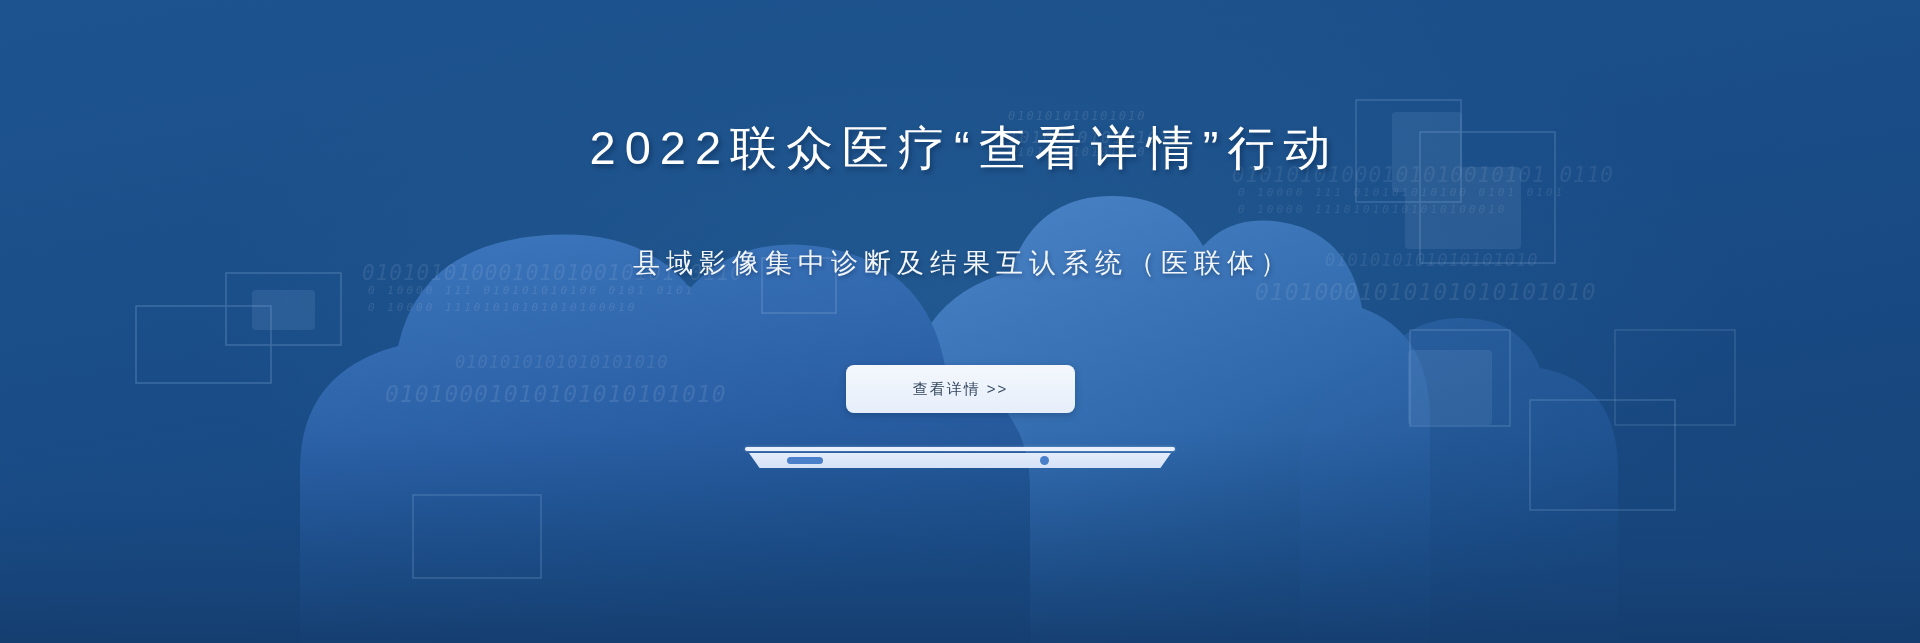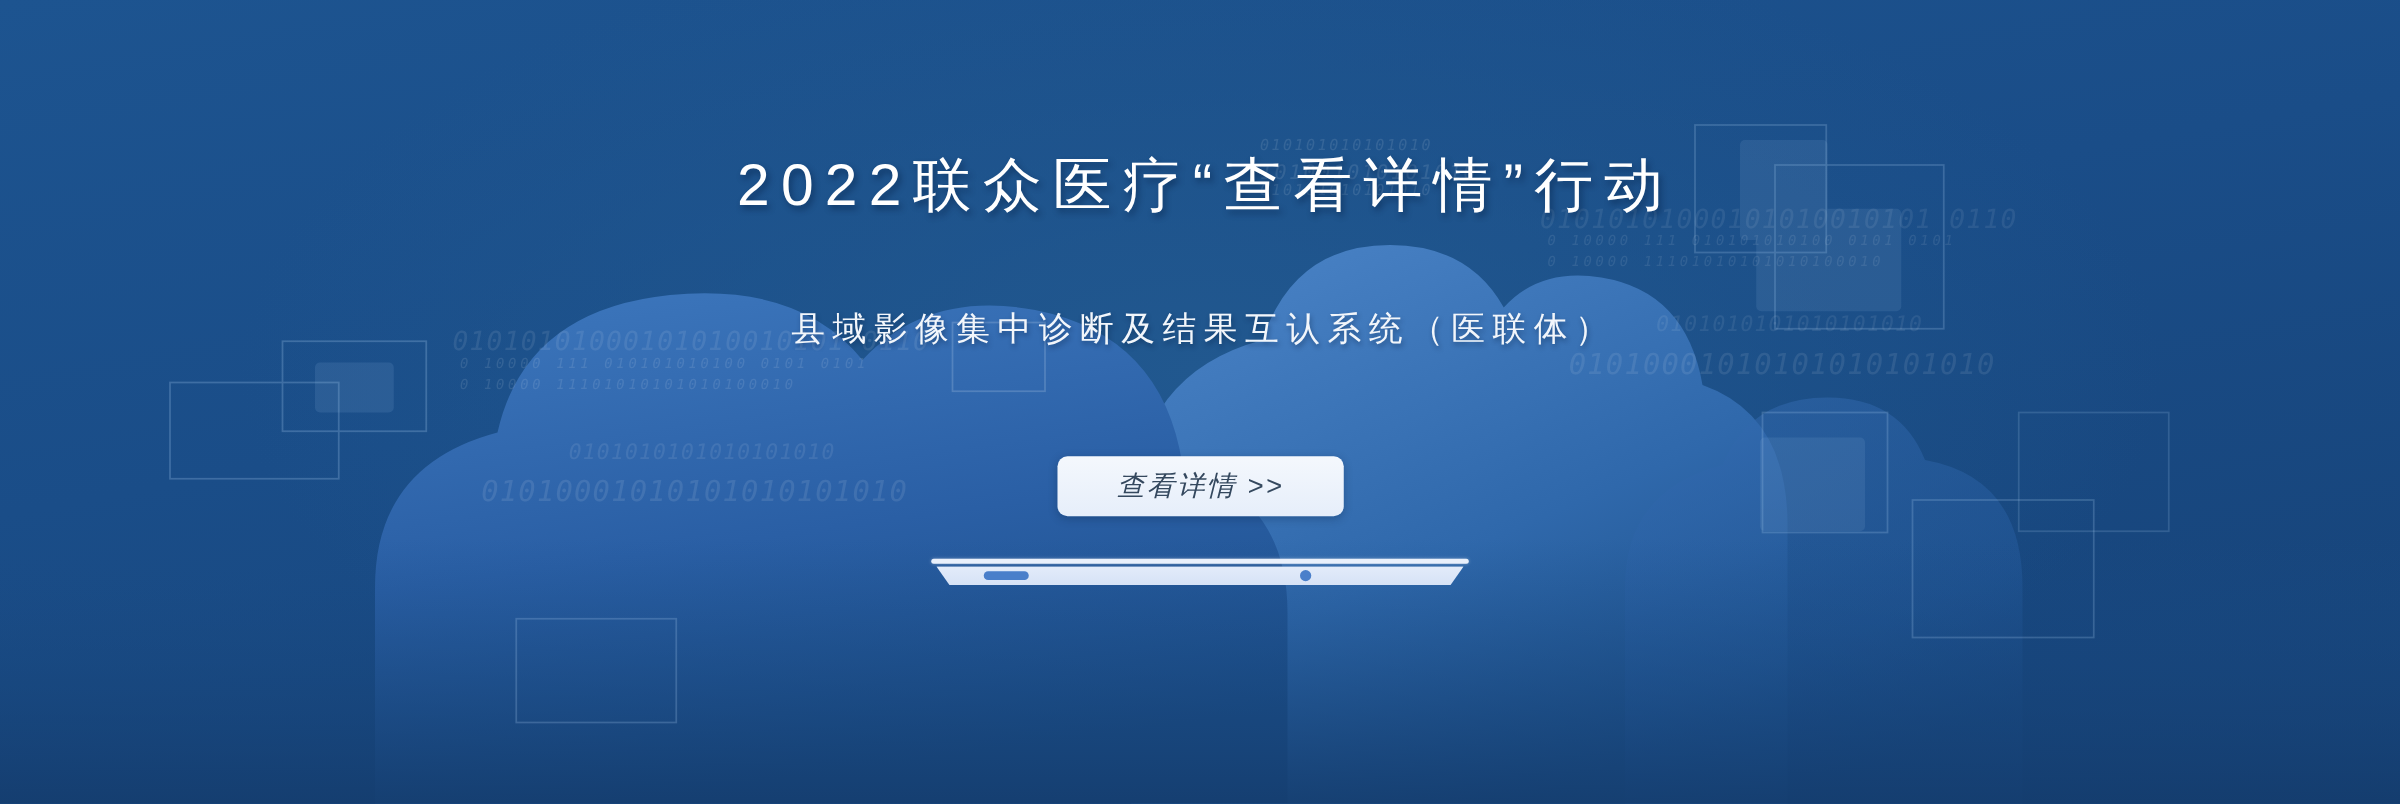--- a/index.html
+++ b/index.html
@@ -99,29 +99,28 @@
     position: absolute;
     left: 846px;
     top: 365px;
     width: 229px;
     height: 48px;
     border: 0;
     border-radius: 8px;
     background: linear-gradient(180deg, #f4f8fd 0%, #e6eefa 100%);
     color: #34485e;
     font-family: "Liberation Sans", "DejaVu Sans", sans-serif;
-    font-size: 22px;
+    font-size: 15px;
     letter-spacing: 2px;
     cursor: pointer;
     box-shadow: 0 2px 7px rgba(4,26,56,.26);
     display: flex;
     align-items: center;
     justify-content: center;
     white-space: nowrap;
-    font-style: italic;
   }
 
   
   .device {
     position: absolute;
     left: 745px;
     top: 447px;
     width: 430px;
     height: 28px;
   }

